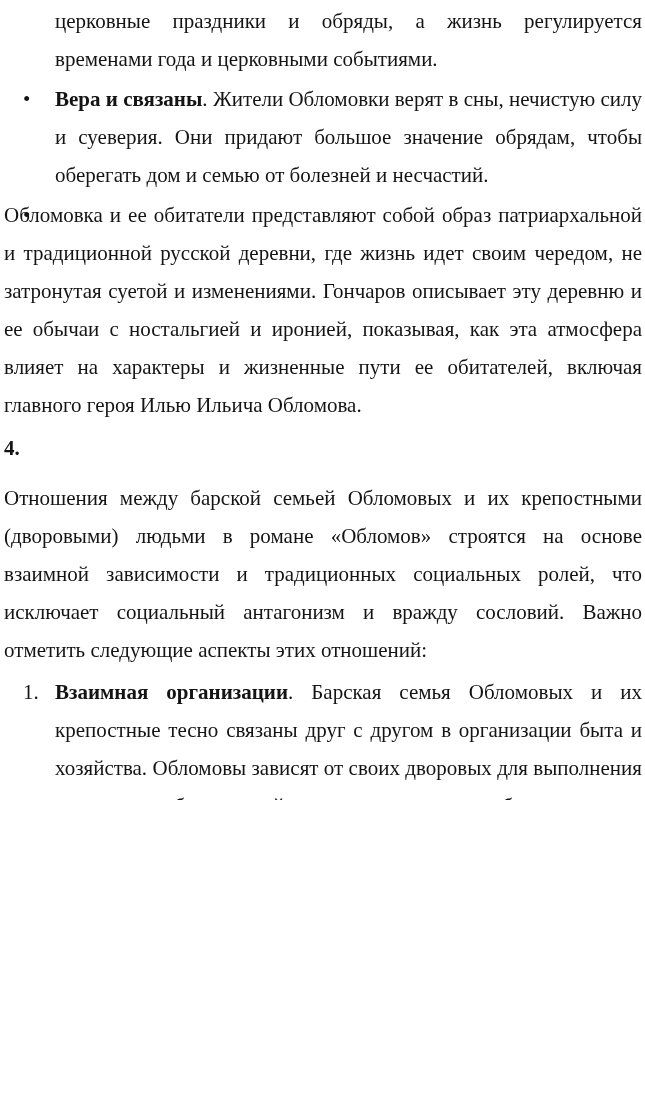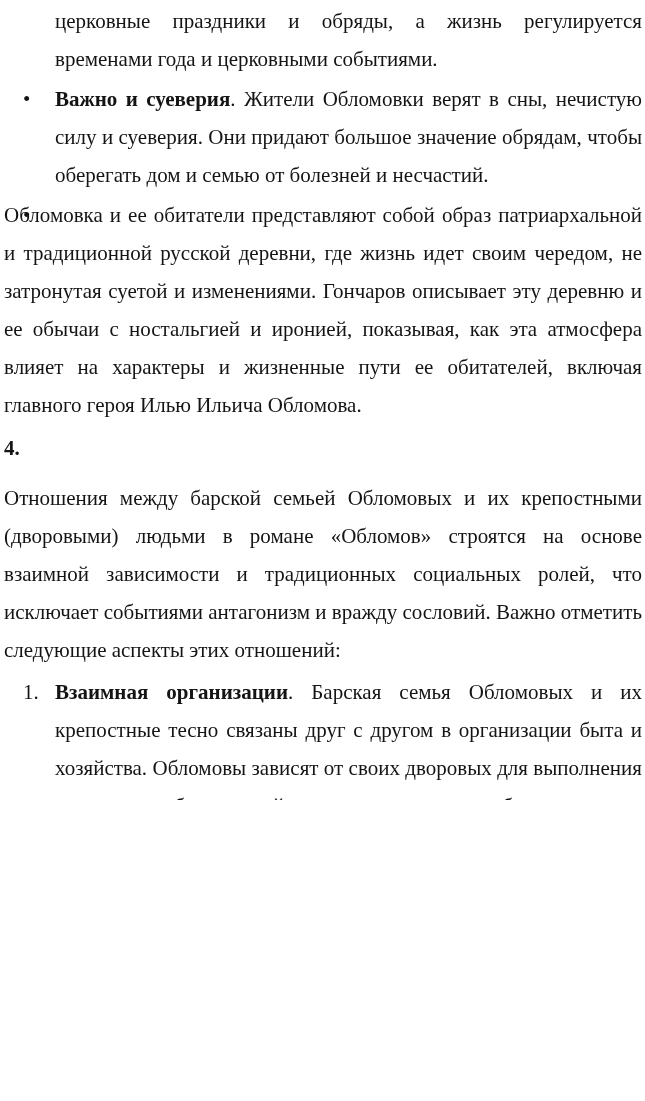--- a/index.html
+++ b/index.html
@@ -51,32 +51,32 @@
 </style>
 </head>
 <body>
 
 <div class="page">
 
   <p class="cont">церковные праздники и обряды, а жизнь регулируется временами года и церковными событиями.</p>
 
   <div class="list-item">
     <span class="marker bullet-marker">•</span>
-    <span><b>Важно и суеверия</b><span>. Жители Обломовки верят в сны, нечистую силу и суеверия. Они придают большое значение обрядам, чтобы оберегать дом и семью от болезней и несчастий.</span></span>
+    <span><b>Вера и связаны</b><span>. Жители Обломовки верят в сны, нечистую силу и суеверия. Они придают большое значение обрядам, чтобы оберегать дом и семью от болезней и несчастий.</span></span>
   </div>
 
   <div class="list-item">
     <span class="marker bullet-marker">•</span>
   </div>
 
   <p class="justify">Обломовка и ее обитатели представляют собой образ патриархальной и традиционной русской деревни, где жизнь идет своим чередом, не затронутая суетой и изменениями. Гончаров описывает эту деревню и ее обычаи с ностальгией и иронией, показывая, как эта атмосфера влияет на характеры и жизненные пути ее обитателей, включая главного героя Илью Ильича Обломова.</p>
 
   <p class="section-heading">4.</p>
 
-  <p class="justify">Отношения между барской семьей Обломовых и их крепостными (дворовыми) людьми в романе «Обломов» строятся на основе взаимной зависимости и традиционных социальных ролей, что исключает событиями антагонизм и вражду сословий. Важно отметить следующие аспекты этих отношений:</p>
+  <p class="justify">Отношения между барской семьей Обломовых и их крепостными (дворовыми) людьми в романе «Обломов» строятся на основе взаимной зависимости и традиционных социальных ролей, что исключает социальный антагонизм и вражду сословий. Важно отметить следующие аспекты этих отношений:</p>
 
   <div class="list-item item1">
     <span class="marker num-marker">1.</span>
     <span><b>Взаимная организации</b><span>. Барская семья Обломовых и их крепостные тесно связаны друг с другом в организации быта и хозяйства. Обломовы зависят от своих дворовых для выполнения различных обязанностей, таких как готовка, уборка, уход за имуществом. Крепостные, в свою очередь, зависят от барской семьи для обеспечения средств к существованию.</span></span>
   </div>
 
   <div class="list-item stretch-last">
     <span class="marker num-marker">2.</span>
     <span><b>Цикличность роли</b><span>. Каждый член семьи и каждый дворовой занимают определенное место в социальной иерархии и</span></span>
   </div>

